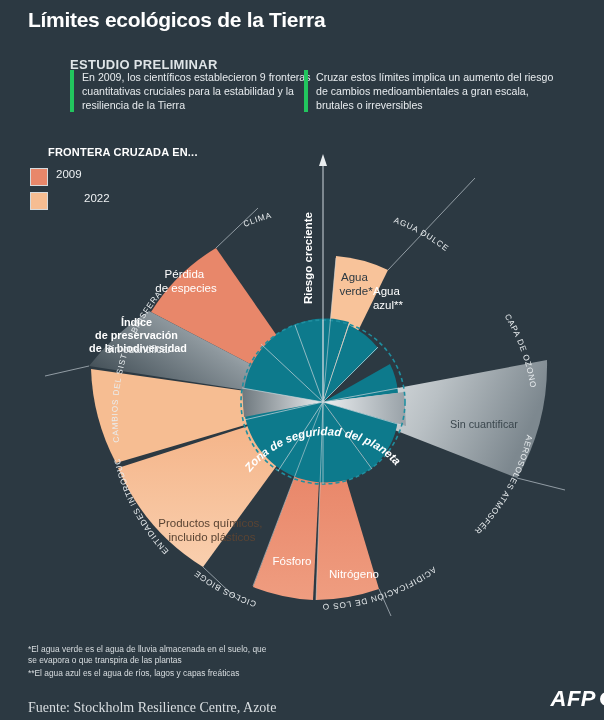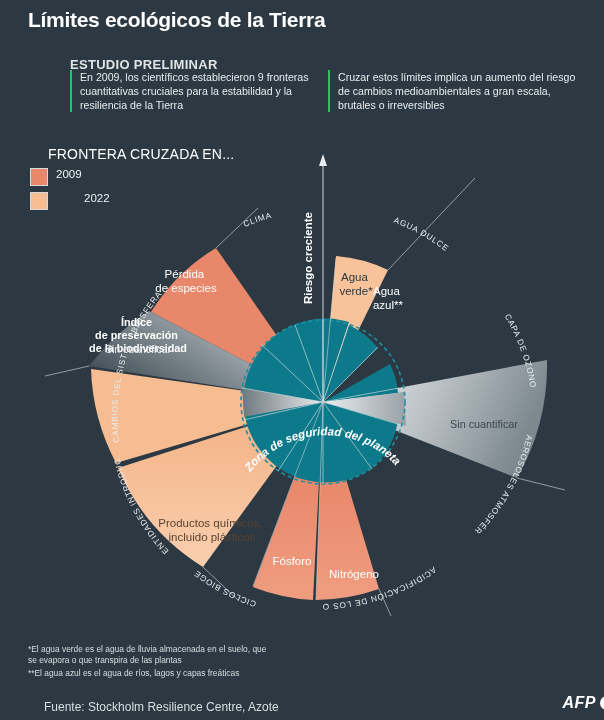--- a/index.html
+++ b/index.html
@@ -22,55 +22,55 @@
   .subtitle{
     position:absolute;left:9px;top:36px;
     font-size:11.3px;color:#e3e7ea;letter-spacing:-0.1px;
   }
   .kicker{
     position:absolute;left:50px;top:57px;
     font-size:13px;font-weight:bold;letter-spacing:0.3px;color:#dfe4e7;
   }
   .blurb{
     position:absolute;font-size:10.6px;line-height:14px;color:#e7ebee;
-    border-left:2px solid #22c55e;padding-left:8px;
+    border-left:4px solid #22c55e;padding-left:8px;
   }
   .blurb.a{left:50px;top:70px;width:230px;}
-  .blurb.b{left:308px;top:70px;width:250px;}
+  .blurb.b{left:284px;top:70px;width:250px;}
 
   
   .legend-title{
     position:absolute;left:8px;top:146px;
-    font-size:14px;font-weight:normal;letter-spacing:0.2px;color:#ffffff;padding-left:20px;
+    font-size:11px;font-weight:bold;letter-spacing:0.2px;color:#ffffff;padding-left:20px;
   }
   .legend-row{position:absolute;left:10px;display:flex;align-items:flex-start;gap:8px;}
   .legend-row.r0{top:168px;}
   .legend-row.r1{top:192px;gap:36px;}
   .swatch{width:16px;height:16px;border:1px solid #d6dadd;}
   .legend-label{font-size:11.5px;color:#eef1f3;}
 
   
   .stage{position:absolute;left:0;top:130px;width:604px;height:530px;}
   .stage svg{display:block;}
 
   
   .foot{
     position:absolute;font-size:8.4px;line-height:11px;color:#d9dee1;
   }
   .foot.f1{left:8px;top:644px;width:240px;}
   .foot.f2{left:8px;top:668px;width:240px;}
   .src{
-    position:absolute;left:24px;top:700px;font-size:12px;color:#d9dee1;
+    position:absolute;left:8px;top:700px;font-size:14px;color:#d9dee1;font-family:Liberation Serif, serif;
   }
   .afp{
     position:absolute;right:10px;bottom:8px;
     display:flex;align-items:center;gap:4px;
   }
   .afp-txt{
-    font-size:16px;font-weight:bold;font-style:italic;color:#ffffff;
+    font-size:22px;font-weight:bold;font-style:italic;color:#ffffff;
     letter-spacing:0.5px;
   }
   .afp-dot{width:14px;height:14px;border-radius:50%;background:#ffffff;}
 </style>
 </head>
 <body>
 
 <div class="root">
 
   <div class="title">Límites ecológicos de la Tierra</div>

